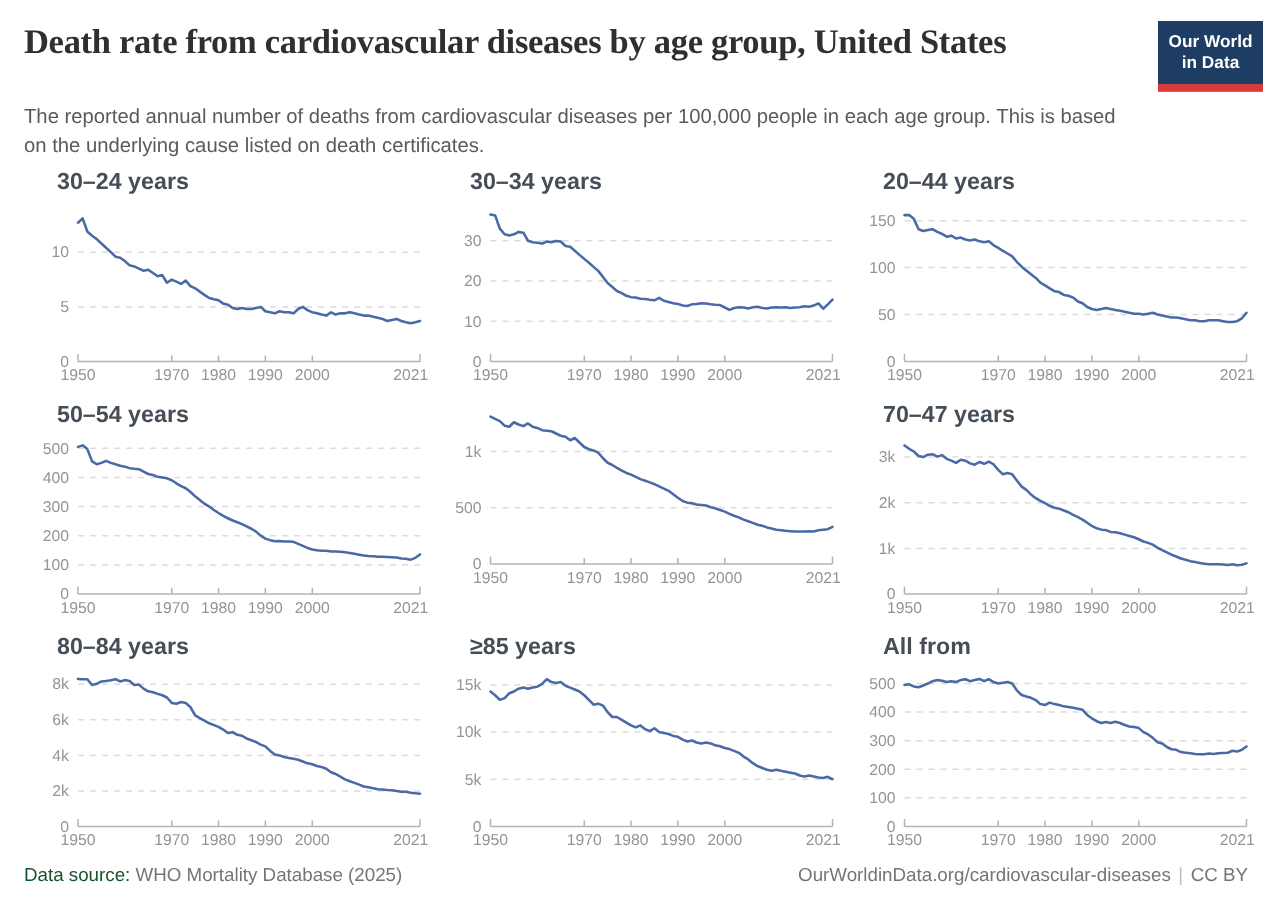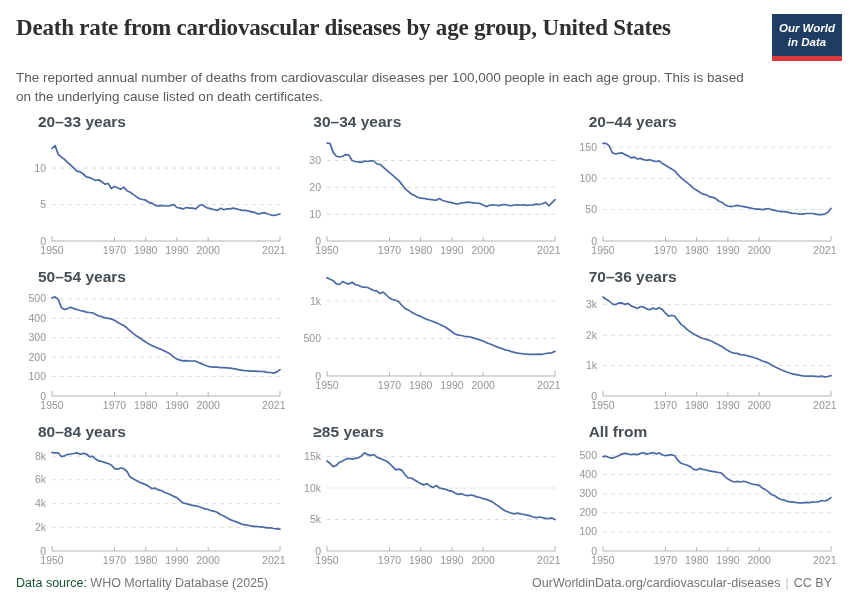--- a/index.html
+++ b/index.html
@@ -11,21 +11,21 @@
   header{display:flex;justify-content:space-between;align-items:flex-start;}
   h1.title{
     margin:0;font-family:"Liberation Serif",serif;font-weight:bold;
     font-size:23px;line-height:1.2;color:#2f2f2f;letter-spacing:-0.2px;max-width:740px;
   }
   .logo{
     flex:0 0 auto;width:62px;background:#1d3d63;color:#ffffff;text-align:center;
     font-size:11.5px;font-weight:bold;line-height:1.25;padding:7px 4px 6px;
     border-bottom:5px solid #d73a3a;cursor:pointer;
   }
-  .logo span{display:block;font-style:italic;}
+  .logo span{display:block;}
   p.subtitle{
     margin:7px 0 0;font-size:13.5px;line-height:1.45;color:#5a5a5a;max-width:736px;
   }
   .grid{
     margin-top:6px;display:grid;grid-template-columns:repeat(3,1fr);row-gap:3px;
   }
   .panel{height:152px;}
   .panel-title{
     margin:0 0 2px;padding-left:22px;font-size:15.5px;font-weight:bold;color:#454e56;
   }
@@ -46,21 +46,21 @@
     <h1 class="title">Death rate from cardiovascular diseases by age group, United States</h1>
     <div class="logo" style="background: rgb(29, 61, 99); border-bottom-color: rgb(215, 58, 58);">
       <span>Our World</span>
       <span>in Data</span>
     </div>
   </header>
   <p class="subtitle">The reported annual number of deaths from cardiovascular diseases per 100,000 people in each age group. This is based on the underlying cause listed on death certificates.</p>
 
   <main class="grid">
     <section class="panel">
-      <h2 class="panel-title">20–33 years</h2>
+      <h2 class="panel-title">30–24 years</h2>
       <svg class="plot" xmlns="http://www.w3.org/2000/svg" width="271" height="126" viewBox="0 0 271 126">
           <line x1="36" x2="264" y1="108" y2="108" stroke="#b3b3b3" stroke-width="1"></line>
           <text x="30" y="111.5" text-anchor="end">0</text>
           <line x1="36" x2="264" y1="71.6" y2="71.6" stroke="#dcdcdc" stroke-width="1" stroke-dasharray="4,4"></line>
           <text x="30" y="75.1" text-anchor="end">5</text>
           <line x1="36" x2="264" y1="35.1" y2="35.1" stroke="#dcdcdc" stroke-width="1" stroke-dasharray="4,4"></line>
           <text x="30" y="38.6" text-anchor="end">10</text>
           <line x1="36.0" x2="36.0" y1="108" y2="103" stroke="#b3b3b3" stroke-width="1"></line>
           <line x1="264.0" x2="264.0" y1="108" y2="103" stroke="#b3b3b3" stroke-width="1"></line>
           <text x="36" y="120.5" text-anchor="middle">1950</text>
@@ -180,21 +180,21 @@
           <line x1="160.9" x2="160.9" y1="108" y2="104" stroke="#b3b3b3" stroke-width="1"></line>
           <text x="160.9" y="120.5" text-anchor="middle">1990</text>
           <line x1="192.2" x2="192.2" y1="108" y2="104" stroke="#b3b3b3" stroke-width="1"></line>
           <text x="192.2" y="120.5" text-anchor="middle">2000</text>
           <text x="257.8" y="120.5" text-anchor="middle">2021</text>
           <polyline fill="none" stroke="#4a69a5" stroke-width="1.7" stroke-linejoin="round" stroke-linecap="round" points="36.0,9.7 39.1,11.3 42.2,12.7 45.4,15.8 48.5,16.5 51.6,13.5 54.7,15.0 57.9,16.1 61.0,14.3 64.1,16.5 67.2,17.3 70.4,18.8 73.5,19.1 76.6,19.5 79.7,21.0 82.8,22.5 86.0,23.2 89.1,25.5 92.2,24.0 95.3,27.0 98.5,30.0 101.6,31.5 104.7,32.3 107.8,33.8 111.0,37.5 114.1,40.5 117.2,42.0 120.3,43.9 123.5,45.7 126.6,47.3 129.7,48.4 132.8,49.9 135.9,51.4 139.1,52.5 142.2,53.6 145.3,54.8 148.4,56.3 151.6,57.8 154.7,59.2 157.8,61.5 160.9,63.8 164.1,66.0 167.2,67.1 170.3,67.5 173.4,68.3 176.5,68.6 179.7,69.0 182.8,70.1 185.9,70.9 189.0,72.0 192.2,73.1 195.3,74.6 198.4,75.8 201.5,76.9 204.7,78.4 207.8,79.5 210.9,80.6 214.0,81.8 217.2,82.5 220.3,83.6 223.4,84.4 226.5,85.1 229.6,85.5 232.8,85.9 235.9,86.1 239.0,86.3 242.1,86.4 245.3,86.3 248.4,86.1 251.5,86.3 254.6,85.5 257.8,85.1 260.9,84.8 264.0,83.3"></polyline>
         </svg>
     </section>
 
     <section class="panel">
-      <h2 class="panel-title">70–36 years</h2>
+      <h2 class="panel-title">70–47 years</h2>
       <svg class="plot" xmlns="http://www.w3.org/2000/svg" width="271" height="126" viewBox="0 0 271 126">
           <line x1="36" x2="264" y1="108" y2="108" stroke="#b3b3b3" stroke-width="1"></line>
           <text x="30" y="111.5" text-anchor="end">0</text>
           <line x1="36" x2="264" y1="77.6" y2="77.6" stroke="#dcdcdc" stroke-width="1" stroke-dasharray="4,4"></line>
           <text x="30" y="81.1" text-anchor="end">1k</text>
           <line x1="36" x2="264" y1="47.1" y2="47.1" stroke="#dcdcdc" stroke-width="1" stroke-dasharray="4,4"></line>
           <text x="30" y="50.6" text-anchor="end">2k</text>
           <line x1="36" x2="264" y1="16.7" y2="16.7" stroke="#dcdcdc" stroke-width="1" stroke-dasharray="4,4"></line>
           <text x="30" y="20.2" text-anchor="end">3k</text>
           <line x1="36.0" x2="36.0" y1="108" y2="103" stroke="#b3b3b3" stroke-width="1"></line>

